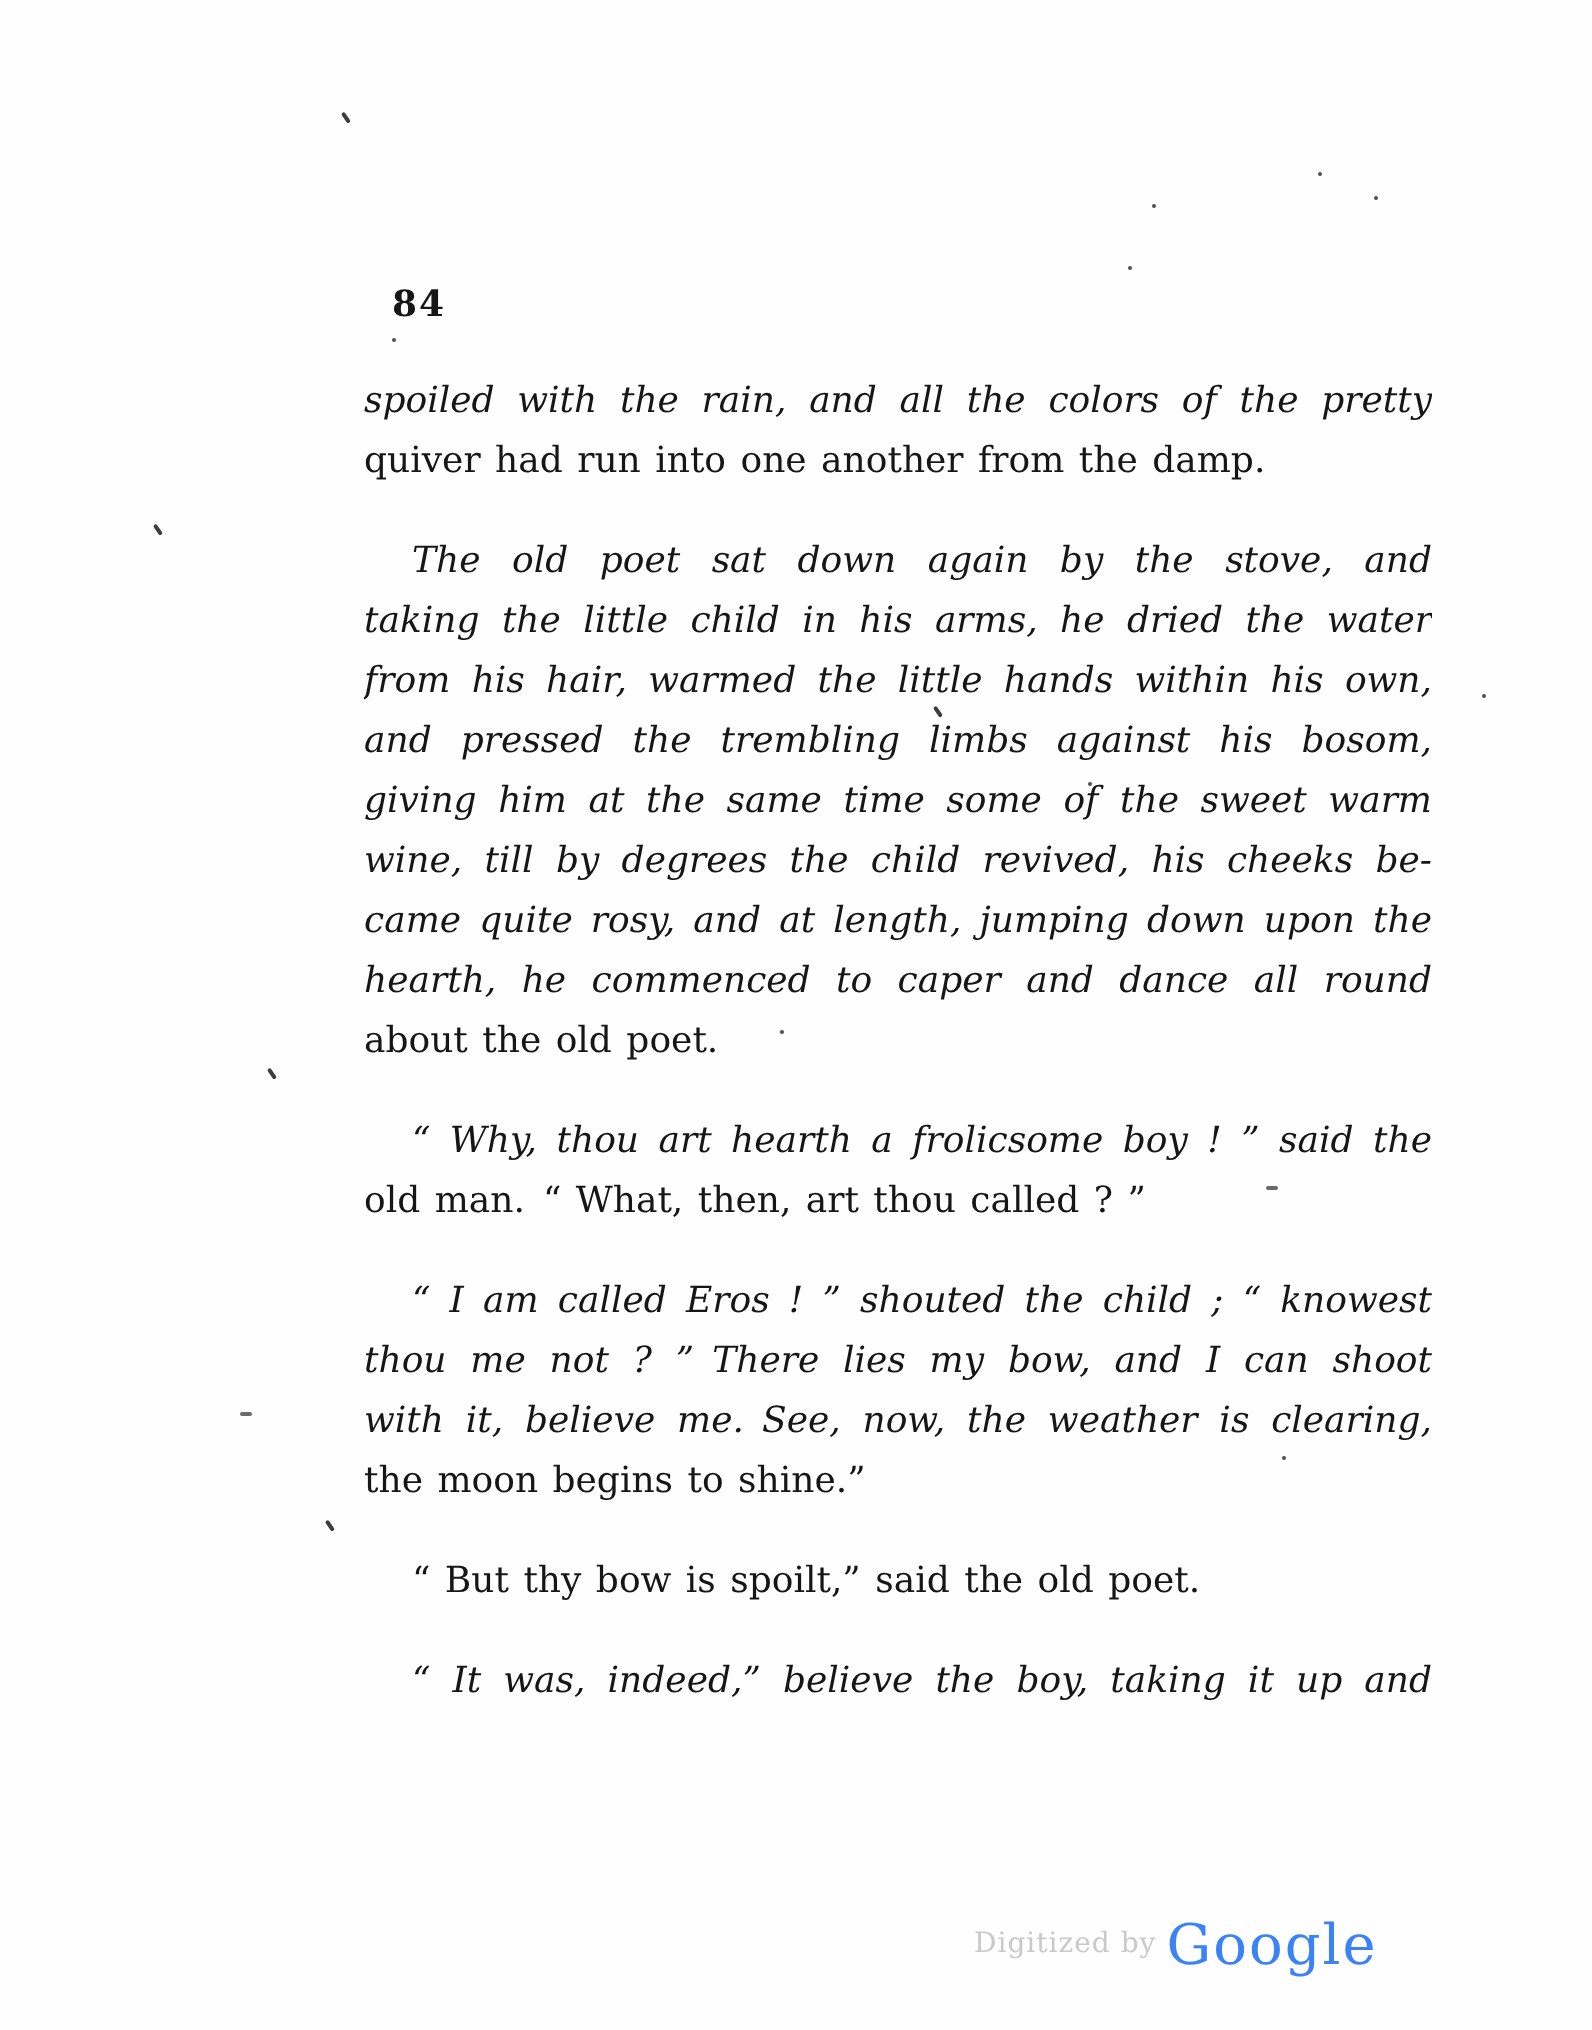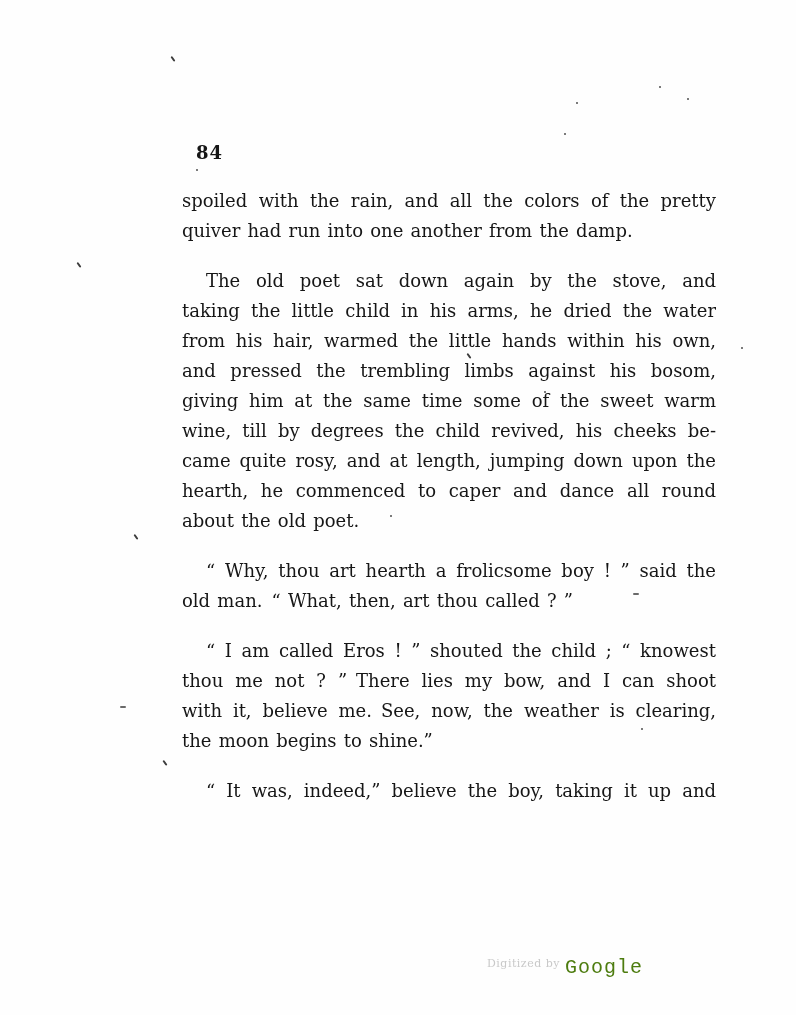--- a/index.html
+++ b/index.html
@@ -46,46 +46,46 @@
   .para { margin: 0 0 0 0; }
   .para + .para { margin-top: 20px; }
   .line {
     height: 30px;
     overflow: hidden;
     white-space: normal;
     word-spacing: 1.5px;
   }
   .line.j {
     text-align: justify;
+    font-style: italic;
   }
   .line.j::after {
     content: "";
     display: inline-block;
     width: 100%;
     height: 0;
   }
   .line.ind { padding-left: 24px; }
   .watermark {
     position: absolute;
     left: 487px;
     top: 956px;
     white-space: nowrap;
   }
   .watermark .prefix {
-    font-size: 11px;
+    font-size: 14px;
     color: #c9c9c9;
     letter-spacing: 0.5px;
     vertical-align: 6px;
   }
   .watermark .brand {
-    font-size: 20px;
-    color: #4d7c0f;
+    font-size: 28px;
+    color: #3b82f6;
     letter-spacing: 1px;
     font-weight: 400;
-    font-family: Liberation Mono, monospace;
   }
   .speck {
     position: absolute;
     background: #4f4f4f;
     border-radius: 50%;
   }
   .speck.dot { width: 2px; height: 2px; }
   .speck.tick {
     width: 1.5px; height: 6px;
     border-radius: 1px;
@@ -126,20 +126,23 @@
         <div class="line j ind">“ Why, thou art hearth a frolicsome boy ! ” said the</div>
         <div class="line">old man. “ What, then, art thou called ? ”</div>
       </div>
       <div class="para">
         <div class="line j ind">“ I am called Eros ! ” shouted the child ; “ knowest</div>
         <div class="line j">thou me not ? ” There lies my bow, and I can shoot</div>
         <div class="line j">with it, believe me. See, now, the weather is clearing,</div>
         <div class="line">the moon begins to shine.”</div>
       </div>
       <div class="para">
+        <div class="line ind">“ But thy bow is spoilt,” said the old poet.</div>
+      </div>
+      <div class="para">
         <div class="line j ind">“ It was, indeed,” believe the boy, taking it up and</div>
       </div>
     </div>
 
   <div class="speck tick" style="left:172px; top:56px;"></div>
   <div class="speck tick" style="left:78px;  top:262px;"></div>
   <div class="speck dot" style="left:196px; top:169px;"></div>
   <div class="speck dot" style="left:659px; top:86px;"></div>
   <div class="speck dot" style="left:576px; top:102px;"></div>
   <div class="speck dot" style="left:687px; top:98px;"></div>

